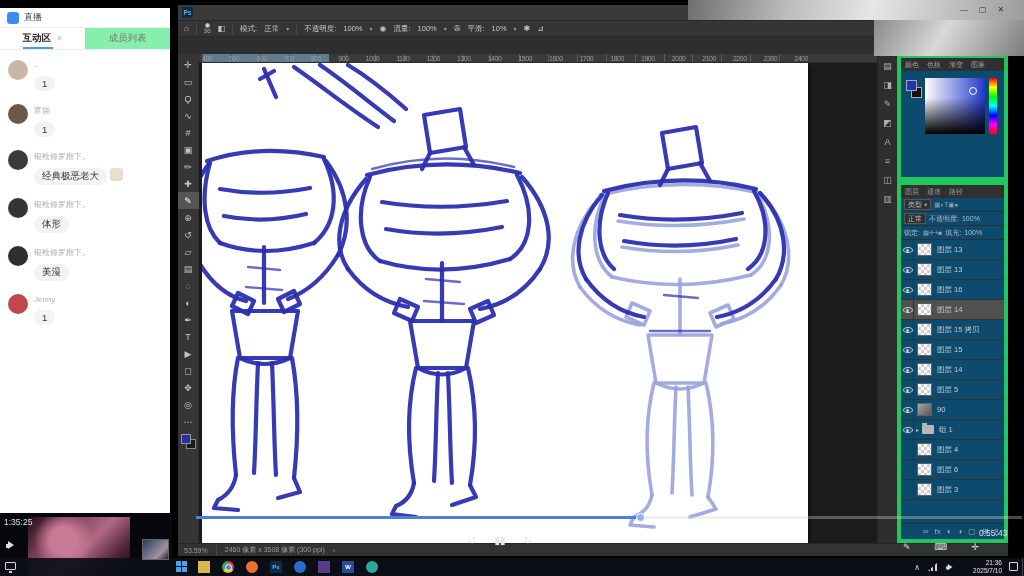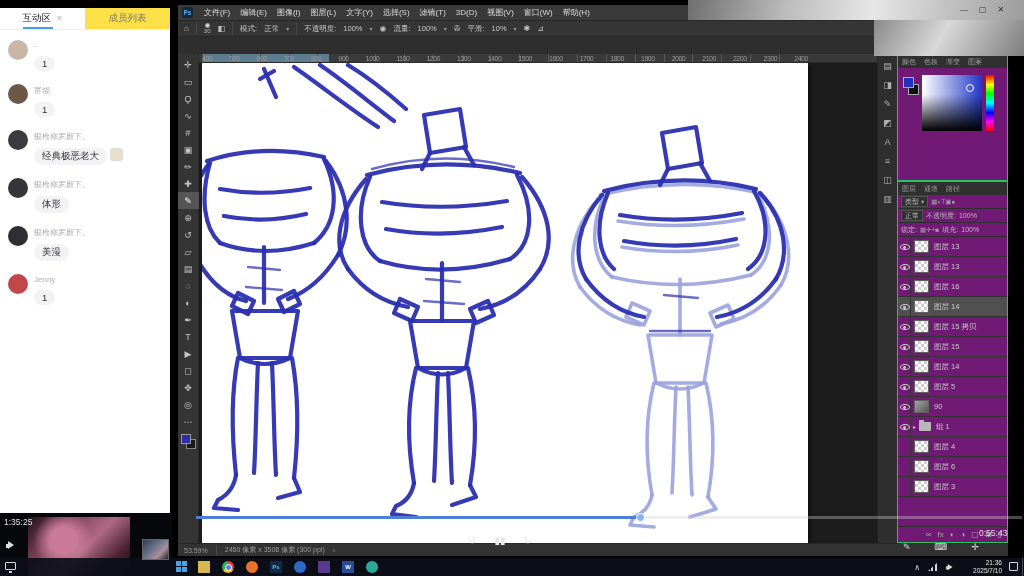--- a/index.html
+++ b/index.html
@@ -12,22 +12,22 @@
     background:linear-gradient(100deg,#6f6f6f,#bdbdbd 30%,#e6e6e6 55%,#9c9c9c)}
   .grayvid-b{position:absolute;left:874px;top:20px;width:150px;height:36px;z-index:5;
     background:linear-gradient(120deg,#8a8a8a,#d8d8d8 45%,#7d7d7d)}
 
   
   #chat{position:absolute;left:0;top:8px;width:170px;height:524px;background:#fff;z-index:2}
   .chat-header{height:20px;display:flex;align-items:center;gap:5px;padding:0 7px;border-bottom:1px solid #f2f2f2}
   .chat-logo{width:12px;height:12px;border-radius:3px;background:#3f8cf0;flex:none}
   .chat-title{font-size:9px;color:#444}
   .chat-tabs{height:22px;display:flex;border-bottom:1px solid #ececec}
-  .chat-tab{flex:1;display:flex;align-items:center;justify-content:center;gap:5px;font-size:9.5px;color:#777;background:#fde047;position:relative}
-  .chat-tab.active{color:#222;background:#fff;font-weight:normal}
+  .chat-tab{flex:1;display:flex;align-items:center;justify-content:center;gap:5px;font-size:9.5px;color:#777;background:#86efac;position:relative}
+  .chat-tab.active{color:#222;background:#fff;font-weight:bold}
   .chat-tab.active::after{content:"";position:absolute;left:50%;margin-left:-20px;bottom:0;width:30px;height:2px;background:#4a9af0}
   .tab-close{color:#b9b9b9;font-size:8px}
   .chat-msgs{padding:10px 8px;display:flex;flex-direction:column;gap:13px}
   .msg{display:flex;gap:6px}
   .avatar{width:20px;height:20px;border-radius:50%;flex:none;background:#ccc}
   .msg-name{font-size:8px;color:#b0b0b0;margin:1px 0 3px}
   .bubble{display:inline-block;background:#f3f3f5;border-radius:9px;padding:2px 8px;font-size:9.5px;color:#333;max-width:120px}
   .sticker{display:none;width:13px;height:13px;border-radius:3px;background:#e9e0c9;border:1px solid #ddd;vertical-align:middle;margin-left:3px}
   .sticker.show{display:inline-block}
 
@@ -75,21 +75,21 @@
   .ps-canvas{position:absolute;left:3px;top:0;width:606px;height:480px;background:#fff;box-shadow:2px 2px 4px rgba(0,0,0,.6)}
   .ps-canvas svg{position:absolute;left:0;top:0;width:100%;height:100%}
   .sd{stroke:#2b2fb0;stroke-width:4.2;fill:none;stroke-linecap:round;stroke-linejoin:round;opacity:.95}
   .sd2{stroke:#2b2fb0;stroke-width:2.4;fill:none;stroke-linecap:round;opacity:.7}
   .sl{stroke:#9aa2de;stroke-width:3.6;fill:none;stroke-linecap:round;stroke-linejoin:round;opacity:.9}
 
   .ps-strip{position:absolute;left:699px;top:49px;width:20px;height:489px;background:#2e2e2e;border-left:1px solid #252525;
     display:flex;flex-direction:column;align-items:center;gap:10px;padding-top:8px}
   .strip-icon{font-size:9px;color:#b0b0b0;line-height:9px}
 
-  .panel{background:#701a75;border:1px solid #22c55e}
+  .panel{background:#0c4a6e;border:4px solid #22c55e}
   .panel-tabs{height:13px;display:flex;background:#303030}
   .panel-tabs span{padding:0 4px;font-size:7px;color:#9a9a9a;line-height:13px;white-space:nowrap}
   #colorpanel{position:absolute;left:719px;top:49px;width:111px;height:127px}
   .color-body{display:flex;gap:4px;padding:7px 4px}
   .fgbg{position:relative;width:16px;height:56px}
   .fg{position:absolute;left:1px;top:2px;width:11px;height:11px;background:#2233bb;border:1px solid #aaa;z-index:2}
   .bg2{position:absolute;left:6px;top:9px;width:11px;height:11px;background:#111;border:1px solid #aaa}
   .satsq{position:relative;width:60px;height:56px;
     background:linear-gradient(to top,#000,rgba(0,0,0,0) 65%),linear-gradient(to right,#fff,#2238c8)}
   .satsq::after{content:"";position:absolute;right:8px;top:9px;width:6px;height:6px;border:1px solid #fff;border-radius:50%}
@@ -168,20 +168,24 @@
 </style>
 </head>
 <body>
 
 <div id="screen">
 
   <div class="grayvid-a"></div>
   <div class="grayvid-b"></div>
 
   <div id="chat">
+    <div class="chat-header">
+      <span class="chat-logo"></span>
+      <span class="chat-title">直播</span>
+    </div>
     <div class="chat-tabs">
       <div class="chat-tab active">
         <span>互动区</span>
         <span class="tab-close">✕</span>
       </div>
       <div class="chat-tab">
         <span>成员列表</span>
       </div>
     </div>
     <div class="chat-msgs">
@@ -244,34 +248,20 @@
               <span class="bubble">1</span>
             </div>
           </div>
         </div>
       </div>
   </div>
 
   <div id="ps">
     <div class="ps-titlebar">
       <span class="ps-logo">Ps</span>
-      <span class="ps-menu">
-
-      <span>文件(F)</span>
-          <span>编辑(E)</span>
-          <span>图像(I)</span>
-          <span>图层(L)</span>
-          <span>文字(Y)</span>
-          <span>选择(S)</span>
-          <span>滤镜(T)</span>
-          <span>3D(D)</span>
-          <span>视图(V)</span>
-          <span>窗口(W)</span>
-          <span>帮助(H)</span>
-        </span>
     </div>
 
     <div class="ps-options">
       <span class="opt-ic">⌂</span>
       <span class="opt-sep"></span>
       <span class="brush-prev">
         <span class="brush-dot"></span>
         <span class="brush-num">30</span>
       </span>
       <span class="opt-ic">◧</span>

